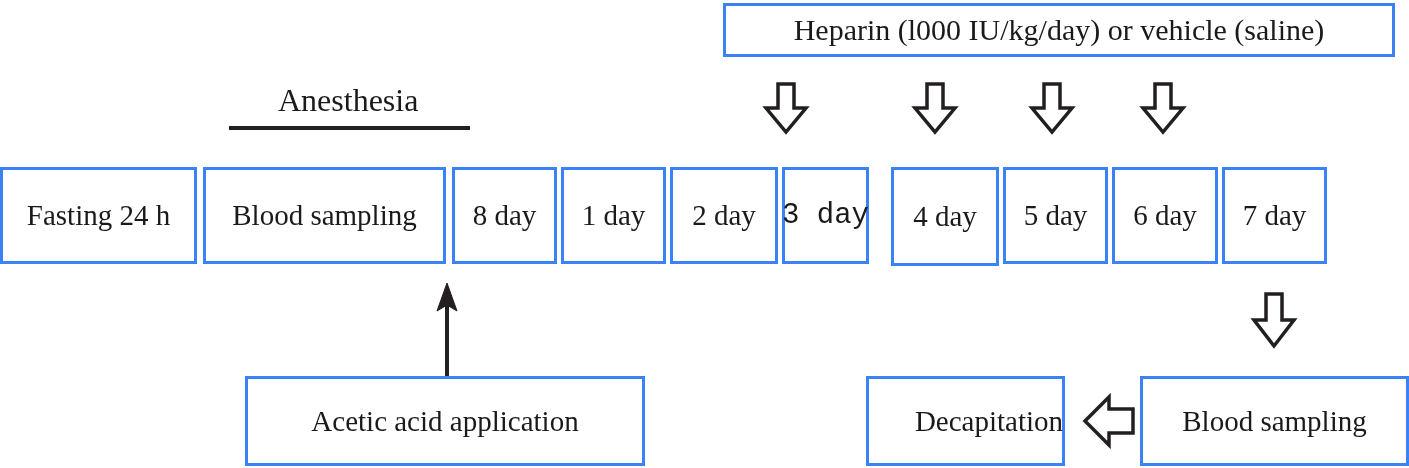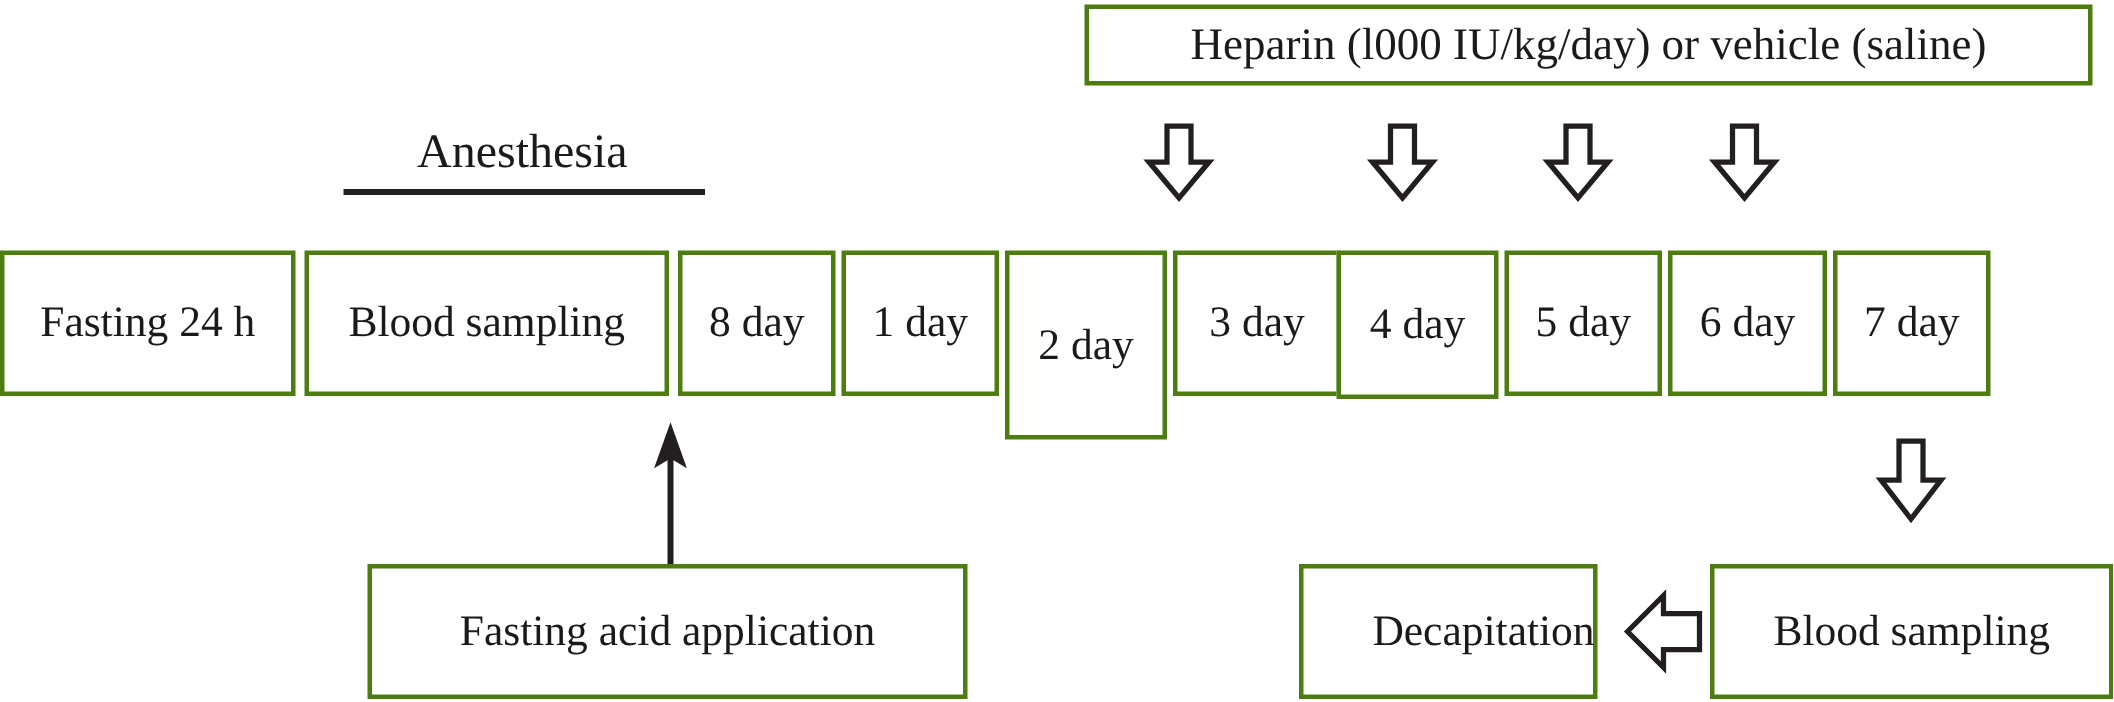--- a/index.html
+++ b/index.html
@@ -12,21 +12,21 @@
     width: 1409px;
     height: 468px;
     background: #ffffff;
     font-family: "Liberation Serif", "DejaVu Serif", serif;
     color: #1a1a1a;
     overflow: hidden;
   }
   .box {
     position: absolute;
     box-sizing: border-box;
-    border: 3px solid #4d7c0f;
+    border: 3px solid #3b82f6;
     background: #ffffff;
     display: flex;
     align-items: center;
     justify-content: center;
     white-space: nowrap;
   }
   .box span {
     display: block;
     line-height: 1;
   }
@@ -86,24 +86,24 @@
   </div>
   <div class="box t-cell" style="left:203px;  top:167px; width:243px; height:97px;">
     <span>Blood sampling</span>
   </div>
   <div class="box t-cell" style="left:452px;  top:167px; width:105px; height:97px;">
     <span>8 day</span>
   </div>
   <div class="box t-cell" style="left:561px;  top:167px; width:105px; height:97px;">
     <span>1 day</span>
   </div>
-  <div class="box t-cell" style="left:670px;  top:167px; width:108px; height:126px;">
+  <div class="box t-cell" style="left:670px;  top:167px; width:108px; height:97px;">
     <span>2 day</span>
   </div>
-  <div class="box t-cell" style="left:782px;  top:167px; width:112px; height:97px;">
+  <div class="box t-cell" style="left:782px;  top:167px; width:87px; height:97px;font-family:Liberation Mono, monospace;">
     <span>3 day</span>
   </div>
   <div class="box t-cell" style="left:891px;  top:167px; width:108px; height:99px;">
     <span>4 day</span>
   </div>
   <div class="box t-cell" style="left:1003px; top:167px; width:105px; height:97px;">
     <span>5 day</span>
   </div>
   <div class="box t-cell" style="left:1112px; top:167px; width:106px; height:97px;">
     <span>6 day</span>
@@ -119,21 +119,21 @@
   </div>
 
   <div class="arrow" style="left:433px; top:283px;">
     <svg width="28" height="93" viewBox="0 0 28 93">
       <line x1="14" y1="93" x2="14" y2="14" stroke="#231f20" stroke-width="4"></line>
       <polygon points="14,0 24,28 14,22 4,28" fill="#231f20" stroke="#231f20" stroke-width="1"></polygon>
     </svg>
   </div>
 
   <div class="box t-bottom" style="left:245px; top:376px; width:400px; height:90px;">
-    <span>Fasting acid application</span>
+    <span>Acetic acid application</span>
   </div>
 
   <div class="box t-bottom" style="left:866px; top:376px; width:199px; height:90px;padding-left:47px;">
     <span>Decapitation</span>
   </div>
 
   <div class="arrow" style="left:1083px; top:385px;">
     <svg width="52" height="72" viewBox="0 0 52 72">
       <polygon points="2,36 26,12 26,24 50,24 50,48 26,48 26,60" fill="#ffffff" stroke="#231f20" stroke-width="3.5" stroke-linejoin="miter"></polygon>
     </svg>

